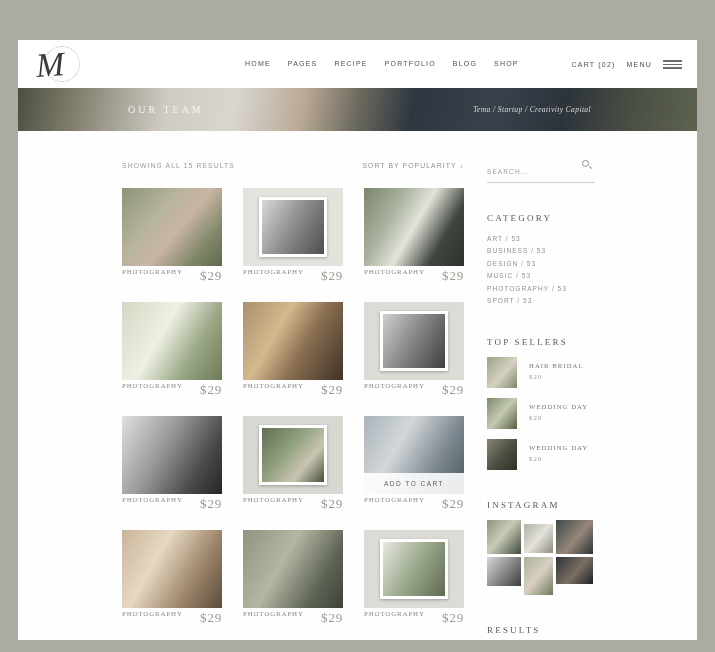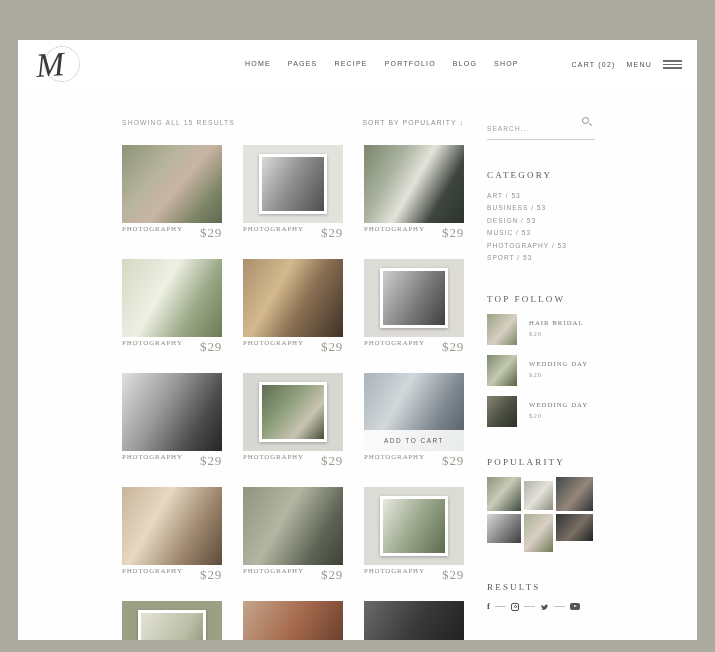--- a/index.html
+++ b/index.html
@@ -129,20 +129,24 @@
       <span class="cart-link">CART (02)</span>
       <span class="menu-link">MENU</span>
       <span class="burger">
           <span></span>
           <span></span>
           <span></span>
         </span>
     </div>
   </div>
 
+  <div class="hero">
+    <span class="hero-title">OUR TEAM</span>
+    <span class="breadcrumb">Tema / Startup / Creativity Capital</span>
+  </div>
 
   <div class="content">
 
     <div class="main">
       <div class="toolbar">
         <span class="results-text">SHOWING ALL 15 RESULTS</span>
         <span class="sort">SORT BY POPULARITY ↓</span>
       </div>
 
       <div class="grid">
@@ -302,21 +306,21 @@
       <div class="cat-list">
 
       <div class="cat-item">ART / 53</div>
           <div class="cat-item">BUSINESS / 53</div>
           <div class="cat-item">DESIGN / 53</div>
           <div class="cat-item">MUSIC / 53</div>
           <div class="cat-item">PHOTOGRAPHY / 53</div>
           <div class="cat-item">SPORT / 53</div>
         </div>
 
-      <div class="side-h">TOP FOLLOW</div>
+      <div class="side-h">TOP SELLERS</div>
       <div class="ts-list">
 
       <div class="ts-item">
             <span class="ts-thumb ts1"></span>
             <span class="ts-info">
               <span class="ts-name" style="display:block;">HAIR BRIDAL</span>
               <span class="ts-price" style="display:block;">$20</span>
             </span>
           </div>
           <div class="ts-item">
@@ -328,21 +332,21 @@
           </div>
           <div class="ts-item">
             <span class="ts-thumb ts3"></span>
             <span class="ts-info">
               <span class="ts-name" style="display:block;">WEDDING DAY</span>
               <span class="ts-price" style="display:block;">$20</span>
             </span>
           </div>
         </div>
 
-      <div class="side-h">POPULARITY</div>
+      <div class="side-h">INSTAGRAM</div>
       <div class="ig-grid">
 
       <span class="ig-thumb ig1"></span>
           <span class="ig-thumb ig2"></span>
           <span class="ig-thumb ig3"></span>
           <span class="ig-thumb ig4"></span>
           <span class="ig-thumb ig5"></span>
           <span class="ig-thumb ig6"></span>
         </div>
 

